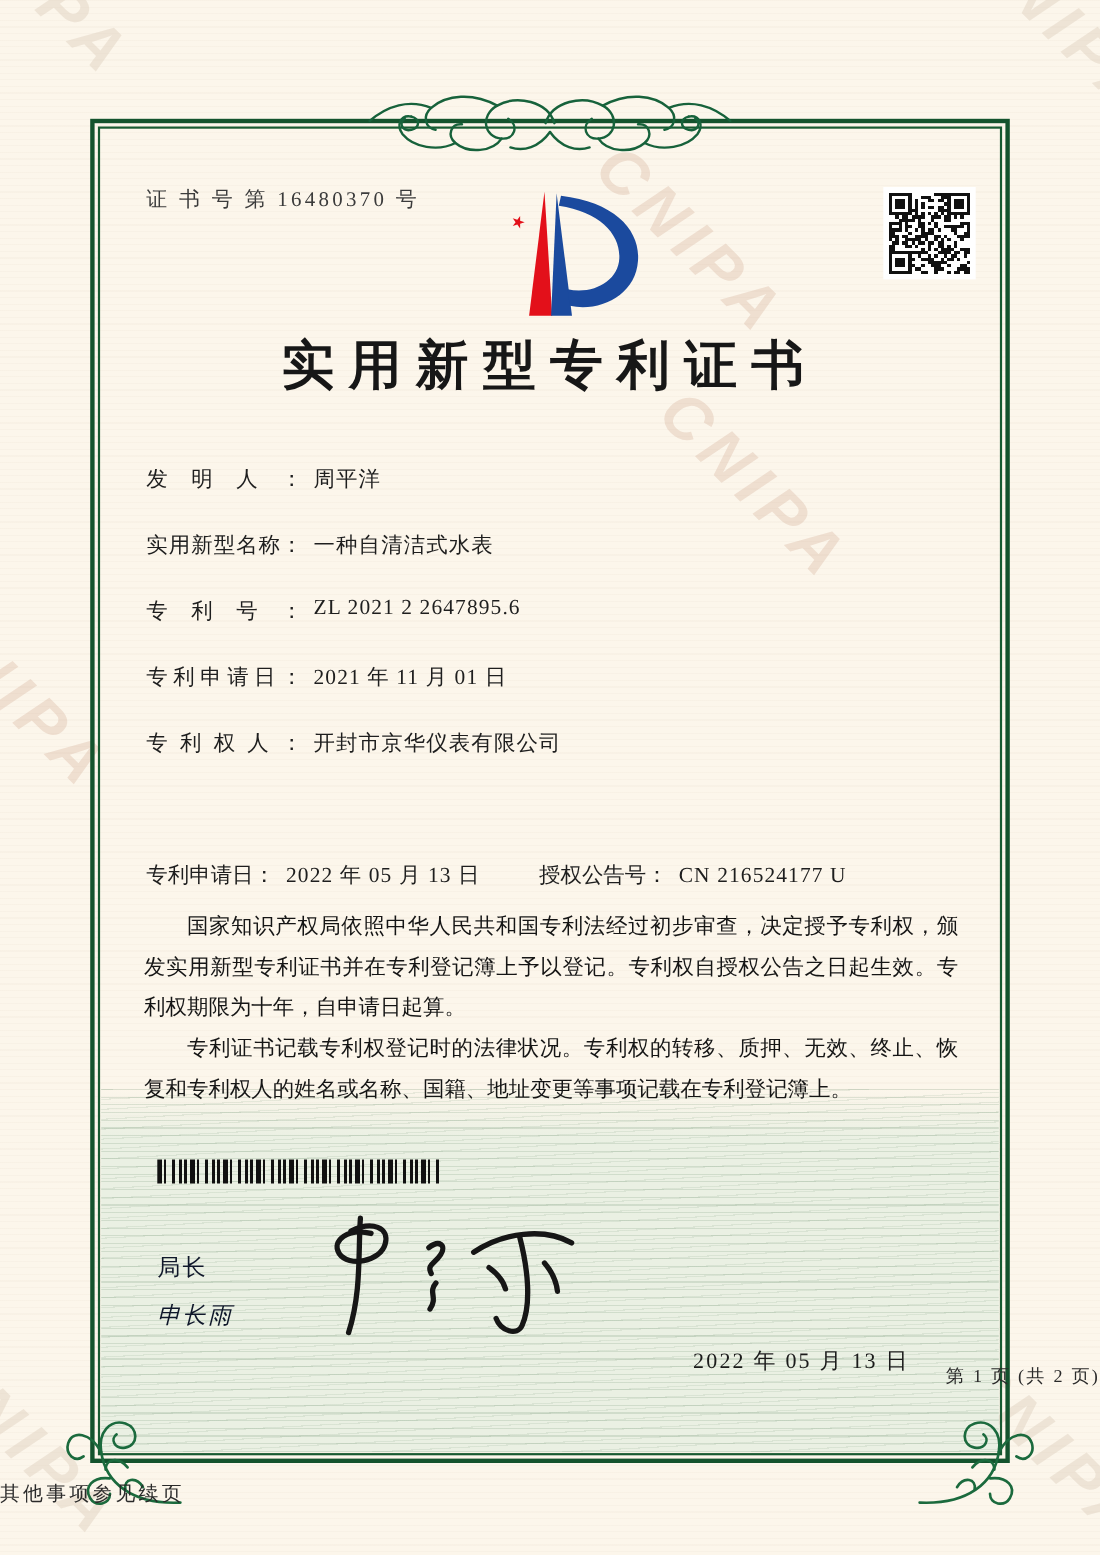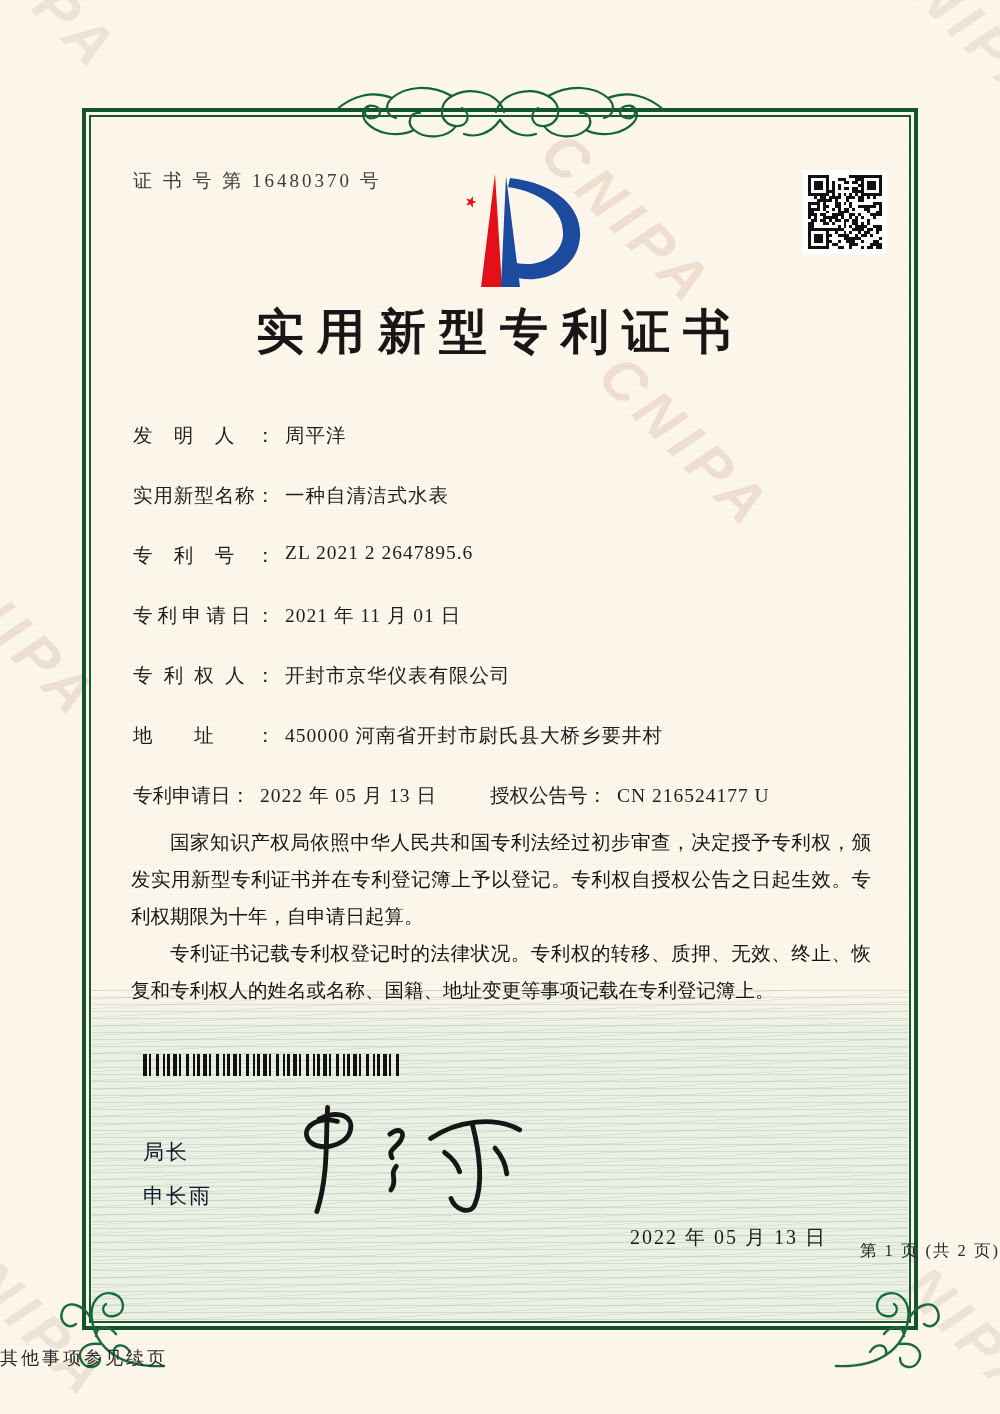--- a/index.html
+++ b/index.html
@@ -43,21 +43,21 @@
   .grant-no-group{position:absolute;left:357px;top:0;}
   
   .body-text{position:absolute;left:131px;top:824px;width:740px;font-size:19.5px;
              line-height:37px;color:#151515;text-align:justify;}
   .body-text p{margin:0;text-indent:2em;}
   
   .barcode{position:absolute;left:143px;top:1054px;width:258px;height:22px;}
   .sig-label{position:absolute;left:143px;font-family:"Liberation Sans","DejaVu Sans",sans-serif;
              font-size:21px;color:#0f172a;letter-spacing:2px;}
   .sig-title{top:1138px;}
-  .sig-name{top:1182px;}
+  .sig-name{top:1182px;font-style:italic;}
   .signature{position:absolute;left:252px;top:1102px;width:280px;height:118px;}
   .issue-date{position:absolute;left:630px;top:1224px;font-size:20px;letter-spacing:2px;color:#1b1b1b;}
   .page-info{position:absolute;left:0;top:1240px;width:100%;text-align:right;
              font-size:16.5px;letter-spacing:2px;color:#2a2a2a;}
   .footer-note{position:absolute;left:0;top:1346px;width:100%;
                font-size:18px;letter-spacing:3px;color:#2a2a2a;}
   .ornament-top{position:absolute;left:330px;top:82px;width:340px;height:64px;}
   .corner{position:absolute;width:118px;height:118px;}
   .corner-bl{left:52px;top:1262px;}
   .corner-br{left:830px;top:1262px;transform:scaleX(-1);}
@@ -388,23 +388,20 @@
   </div>
   <div class="frow">
     <span class="flabel">专利号：</span><span class="fvalue">ZL 2021 2 2647895.6</span>
   </div>
   <div class="frow">
     <span class="flabel">专利申请日：</span><span class="fvalue">2021 年 11 月 01 日</span>
   </div>
   <div class="frow">
     <span class="flabel">专利权人：</span><span class="fvalue">开封市京华仪表有限公司</span>
   </div>
-  <div class="frow">
-    <span class="flabel">地址：</span><span class="fvalue">450000  河南省开封市尉氏县大桥乡要井村</span>
-  </div>
 </div>
 
 <div class="grant-row">
   <span>专利申请日：</span><span class="fvalue">2022 年 05 月 13 日</span>
   <span class="grant-no-group">
     <span>授权公告号：</span><span class="fvalue">CN 216524177 U</span>
   </span>
 </div>
 
 <div class="body-text">

